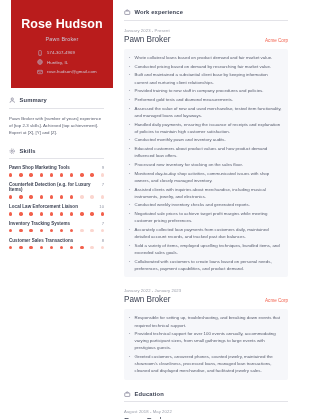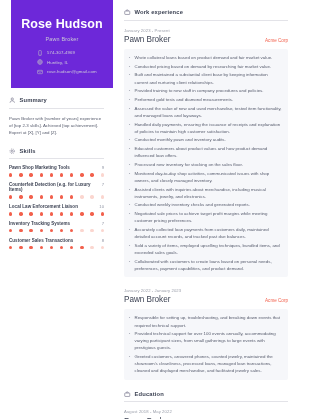--- a/index.html
+++ b/index.html
@@ -22,21 +22,21 @@
     background: #ffffff;
   }
 
   
   .sidebar {
     width: 113px;
     flex: 0 0 113px;
     position: relative;
   }
   .hero {
-    background: #6d28d9;
+    background: #b91c1c;
     padding: 14px 8px 12px 8px;
     text-align: center;
     height: 62px;
     box-sizing: content-box;
     margin-left: 11px;
   }
   .hero-name {
     color: #ffffff;
     font-size: 12.5px;
     font-weight: bold;

